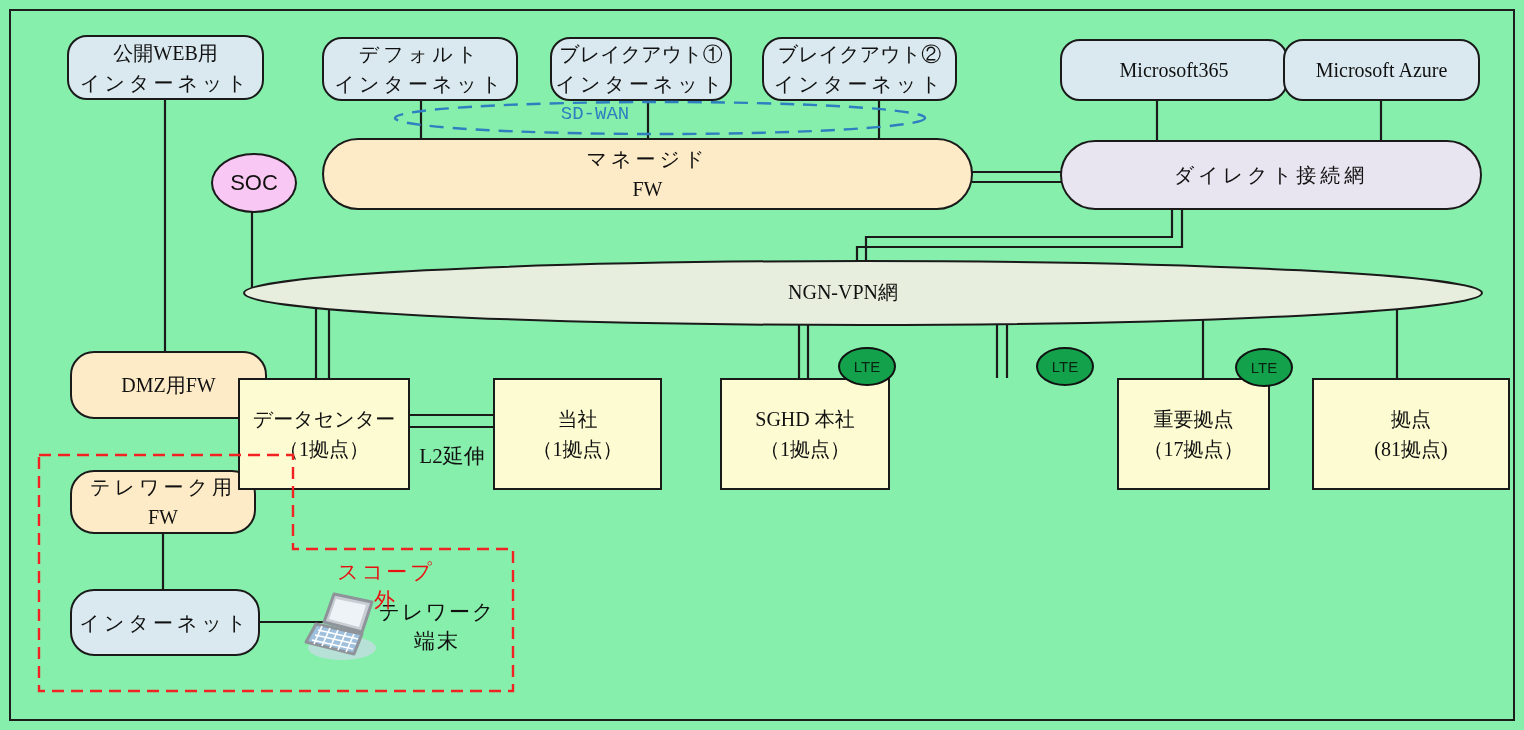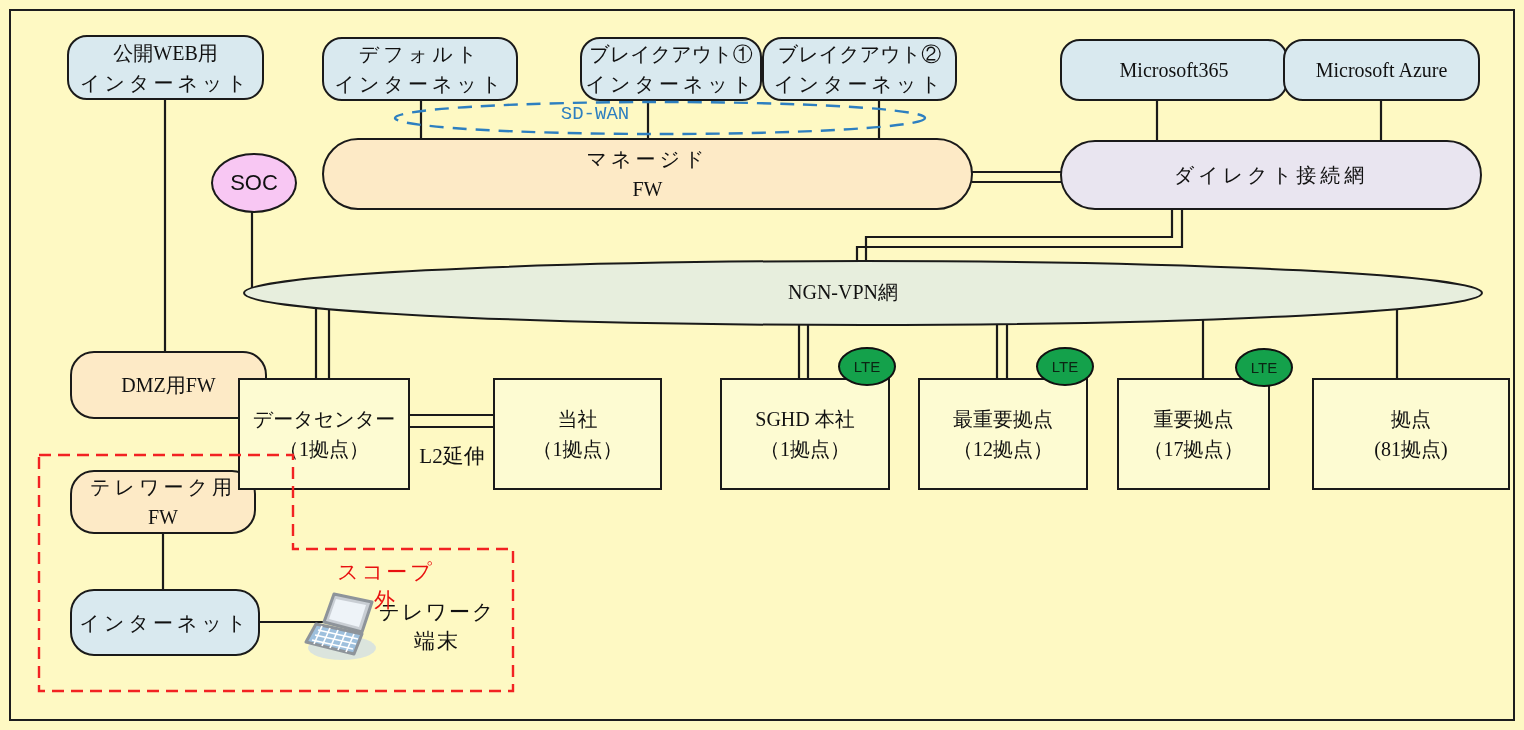--- a/index.html
+++ b/index.html
@@ -1,17 +1,17 @@
 <!DOCTYPE html>
 <html><head>
 <meta charset="utf-8">
 <style>
   html,body{margin:0;padding:0;background:#fff;}
   .canvas{
-    position:relative;width:1524px;height:730px;background:#fef9c3;overflow:hidden;
+    position:relative;width:1524px;height:730px;background:#86efac;overflow:hidden;
     font-family:"Liberation Serif","DejaVu Serif",serif;color:#111;
   }
   .frame{position:absolute;inset:9px;border:2px solid #1d1d1d;}
   svg.layer{position:absolute;left:0;top:0;width:1524px;height:730px;pointer-events:none;}
   .node{position:absolute;display:flex;flex-direction:column;align-items:center;justify-content:center;
         box-sizing:border-box;text-align:center;line-height:30px;font-size:20px;z-index:2;}
   .cloud{background:#d9e9ef;border:2.5px solid #1a1a1a;border-radius:20px;}
   .pill-orange{background:#fdeac6;border:2.5px solid #1a1a1a;}
   .pill-lav{background:#e9e5f0;border:2.5px solid #1a1a1a;}
   .pill-blue{background:#d9e9ef;border:2.5px solid #1a1a1a;}
@@ -80,21 +80,21 @@
   </svg>
 
   <div class="node cloud" style="left:67px;top:35px;width:197px;height:65px">
     <span>公開WEB用</span>
     <span class="kana">インターネット</span>
   </div>
   <div class="node cloud" style="left:322px;top:37px;width:196px;height:64px">
     <span class="kana">デフォルト</span>
     <span class="kana">インターネット</span>
   </div>
-  <div class="node cloud" style="left:580px;top:37px;width:182px;height:64px">
+  <div class="node cloud" style="left:550px;top:37px;width:182px;height:64px">
     <span>ブレイクアウト①</span>
     <span class="kana">インターネット</span>
   </div>
   <div class="node cloud" style="left:762px;top:37px;width:195px;height:64px">
     <span>ブレイクアウト②</span>
     <span class="kana">インターネット</span>
   </div>
   <div class="node cloud" style="left:1060px;top:39px;width:228px;height:62px">
     <span>Microsoft365</span>
   </div>
@@ -129,24 +129,20 @@
     <span style="white-space:nowrap">データセンター</span>
     <span>（1拠点）</span>
   </div>
   <div class="node site" style="left:493px;top:378px;width:169px;height:112px">
     <span>当社</span>
     <span>（1拠点）</span>
   </div>
   <div class="node site" style="left:720px;top:378px;width:170px;height:112px">
     <span>SGHD 本社</span>
     <span>（1拠点）</span>
-  </div>
-  <div class="node site" style="left:918px;top:378px;width:170px;height:112px">
-    <span>最重要拠点</span>
-    <span>（12拠点）</span>
   </div>
   <div class="node site" style="left:1117px;top:378px;width:153px;height:112px">
     <span>重要拠点</span>
     <span>（17拠点）</span>
   </div>
   <div class="node site" style="left:1312px;top:378px;width:198px;height:112px">
     <span>拠点</span>
     <span>(81拠点)</span>
   </div>
 

